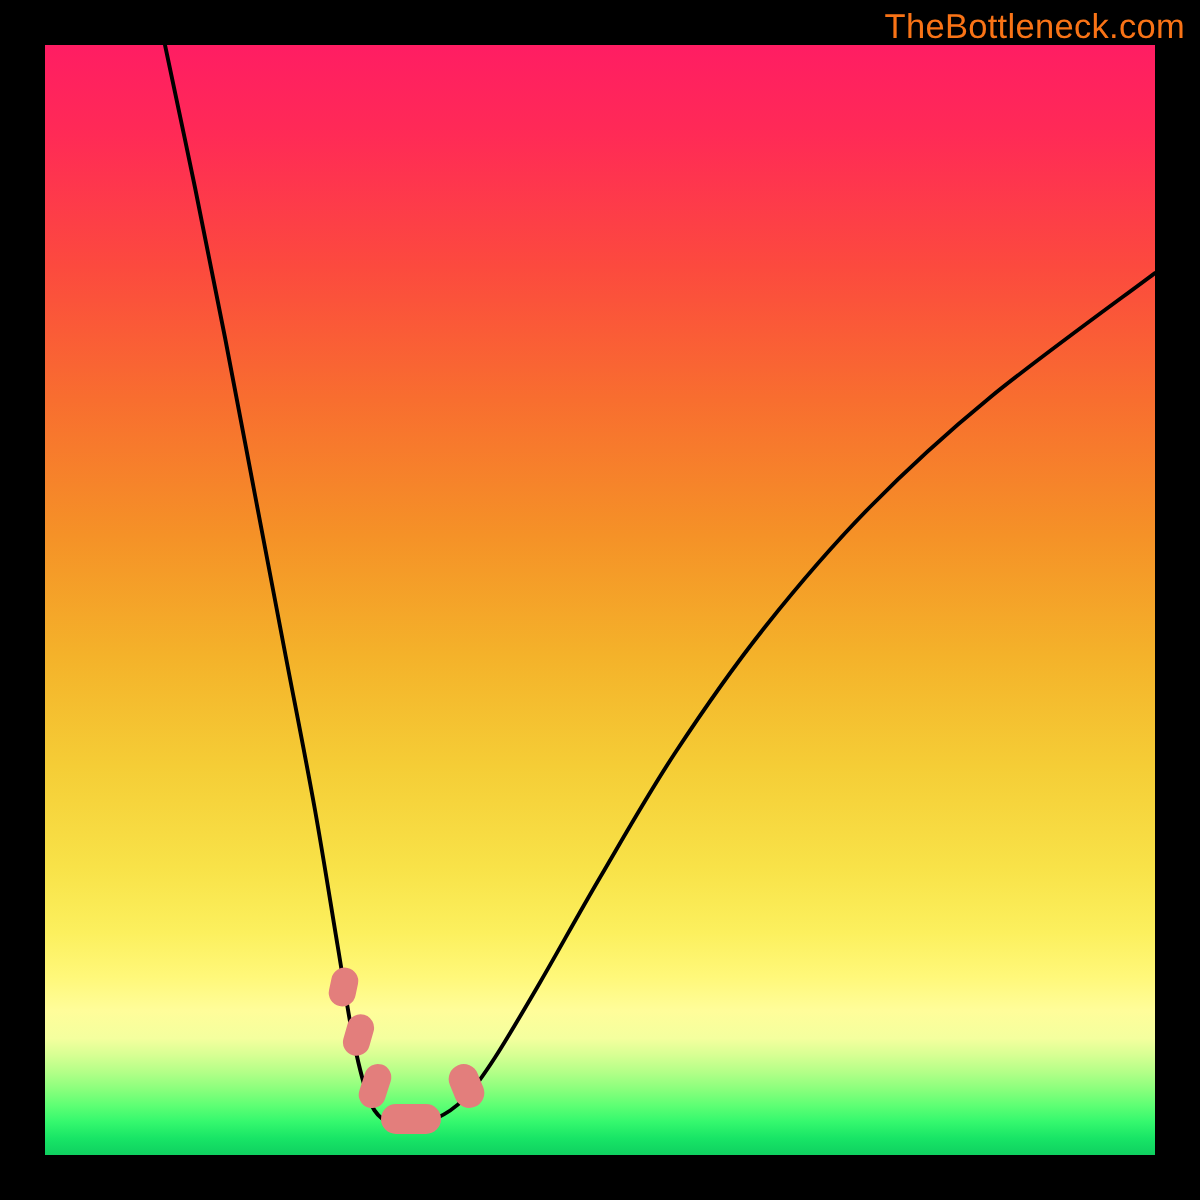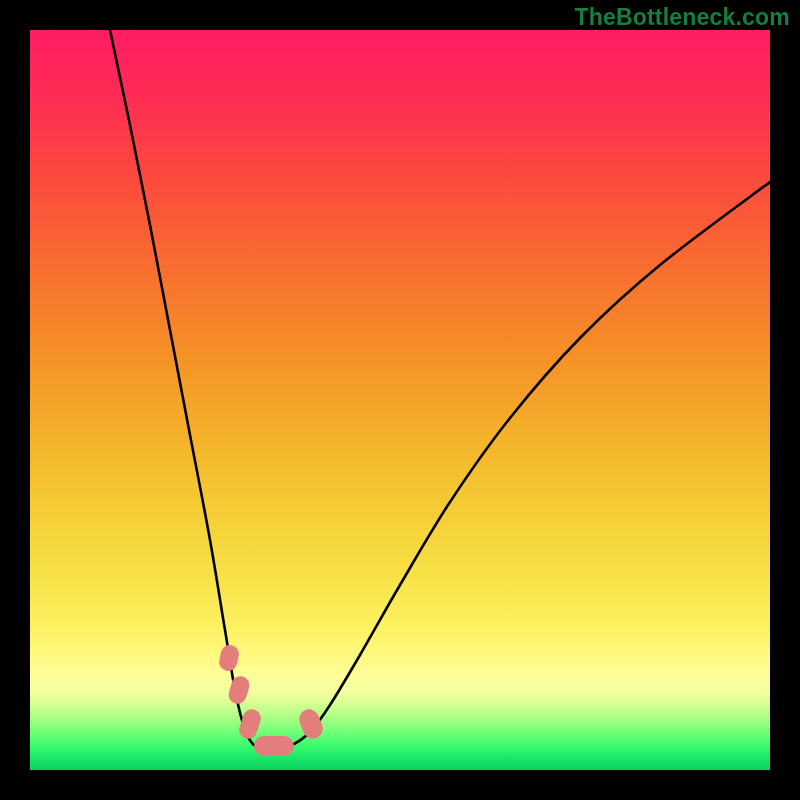--- a/index.html
+++ b/index.html
@@ -14,23 +14,23 @@
   .stage {
     position: relative;
     width: 800px;
     height: 800px;
     background: #000;
   }
   .watermark {
     position: absolute;
     top: 4px;
     right: 10px;
-    color: #15803d;
+    color: #f97316;
     font-size: 23px;
-    font-weight: 700;
+    font-weight: 400;
     letter-spacing: 0.2px;
     user-select: none;
   }
   .plot {
     position: absolute;
     left: 30px;
     top: 30px;
     width: 740px;
     height: 740px;
     overflow: hidden;

